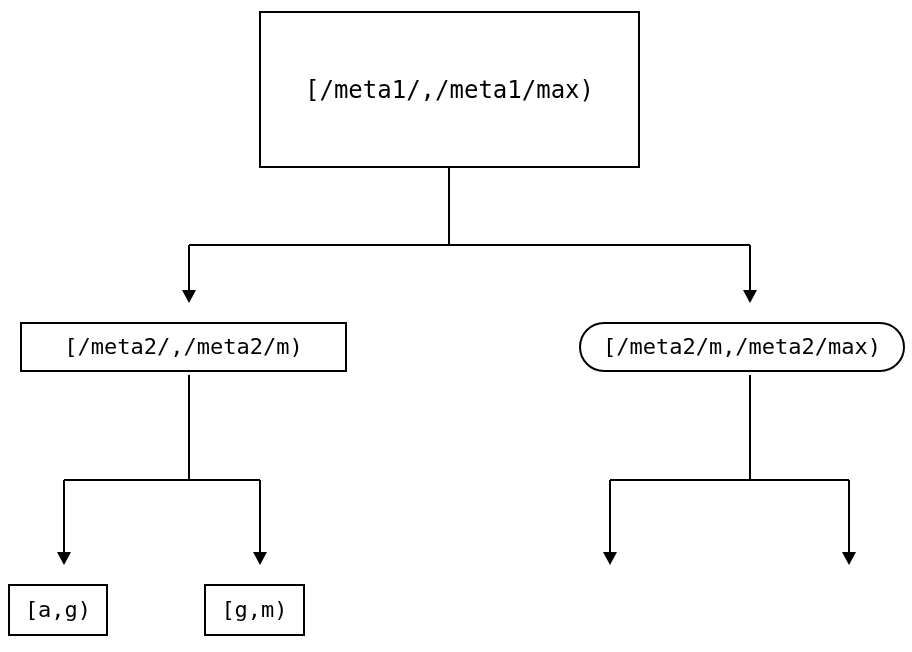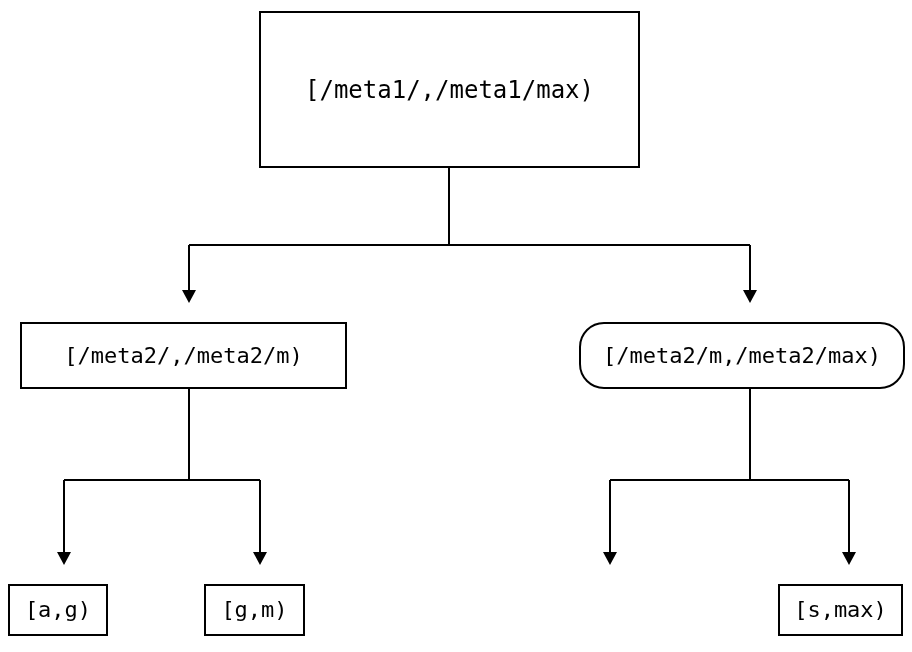--- a/index.html
+++ b/index.html
@@ -44,21 +44,21 @@
   #node-root {
     left: 259px;
     top: 11px;
     width: 381px;
     height: 157px;
   }
   #node-root .node-label { font-size: 24px; }
   
   .node-mid {
     top: 322px;
-    height: 67px;
+    height: 50px;
   }
   .node-mid .node-label { font-size: 22px; }
   #node-mid-left  { left: 20px;  width: 327px; }
   #node-mid-right { left: 579px; width: 326px; border-radius: 25px; }
   
   .node-leaf {
     top: 584px;
     height: 52px;
   }
   .node-leaf .node-label { font-size: 22px; }
@@ -114,17 +114,14 @@
 
   <div class="tree-node node-leaf" id="node-leaf-gm">
     <span class="node-label">[g,m)</span>
   </div>
 
   <div class="tree-node node-leaf" id="node-leaf-ag">
     <span class="node-label">[a,g)</span>
   </div>
 
 
-  <div class="tree-node node-leaf" id="node-leaf-smax">
-    <span class="node-label">[s,max)</span>
-  </div>
 
 </div>
 
 </body></html>

